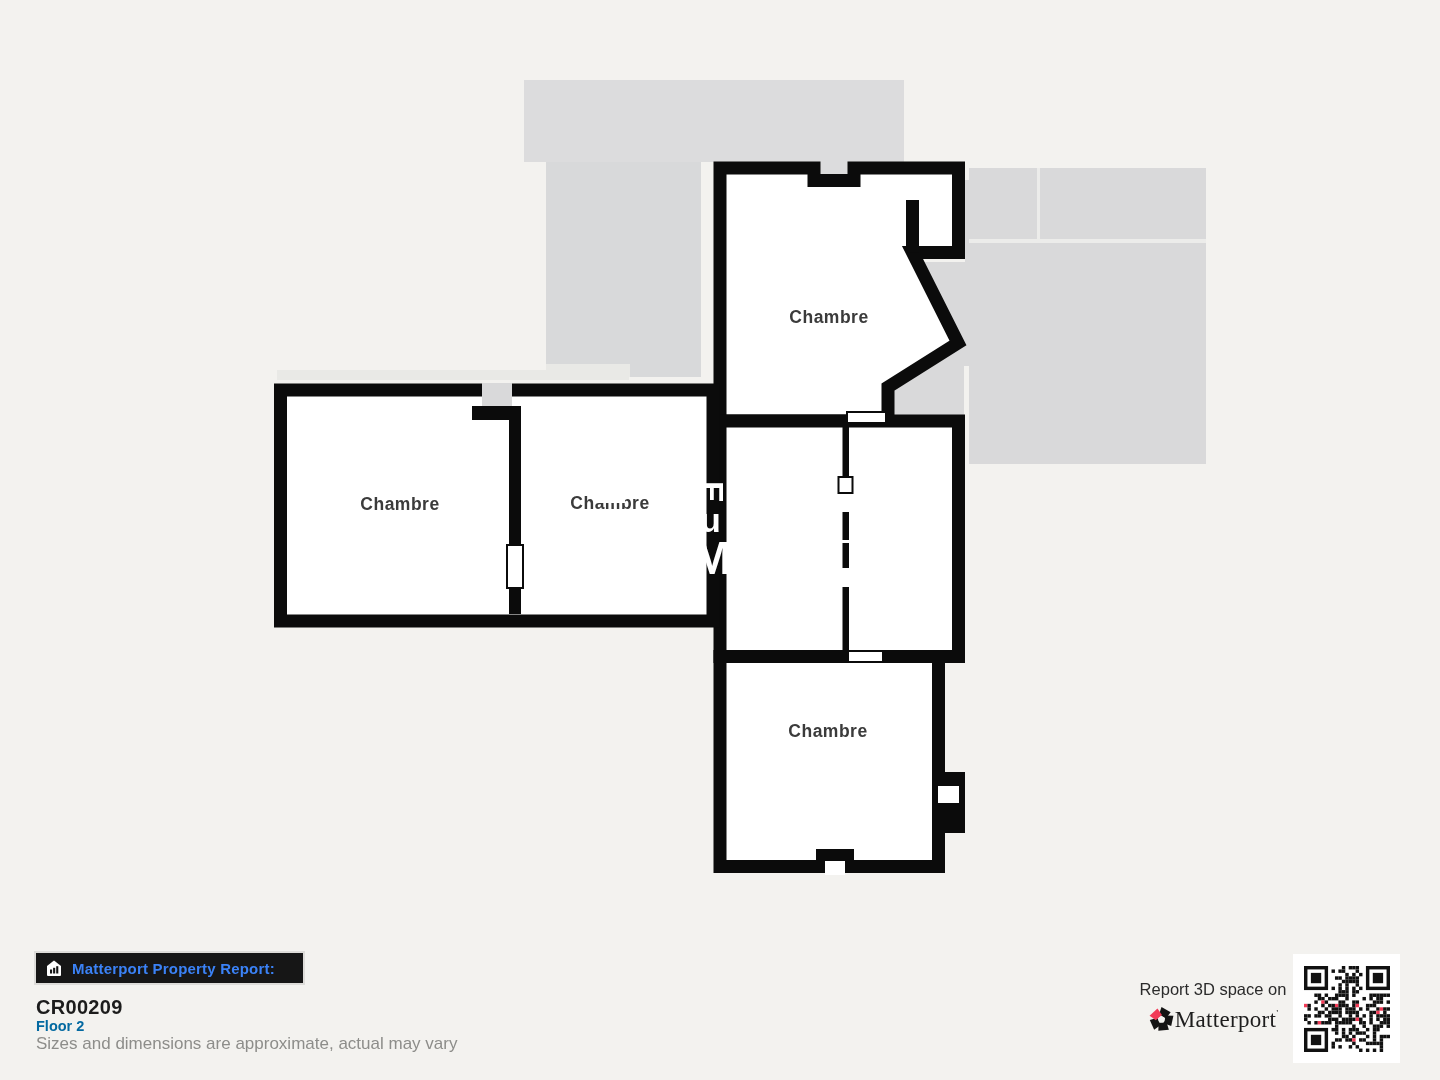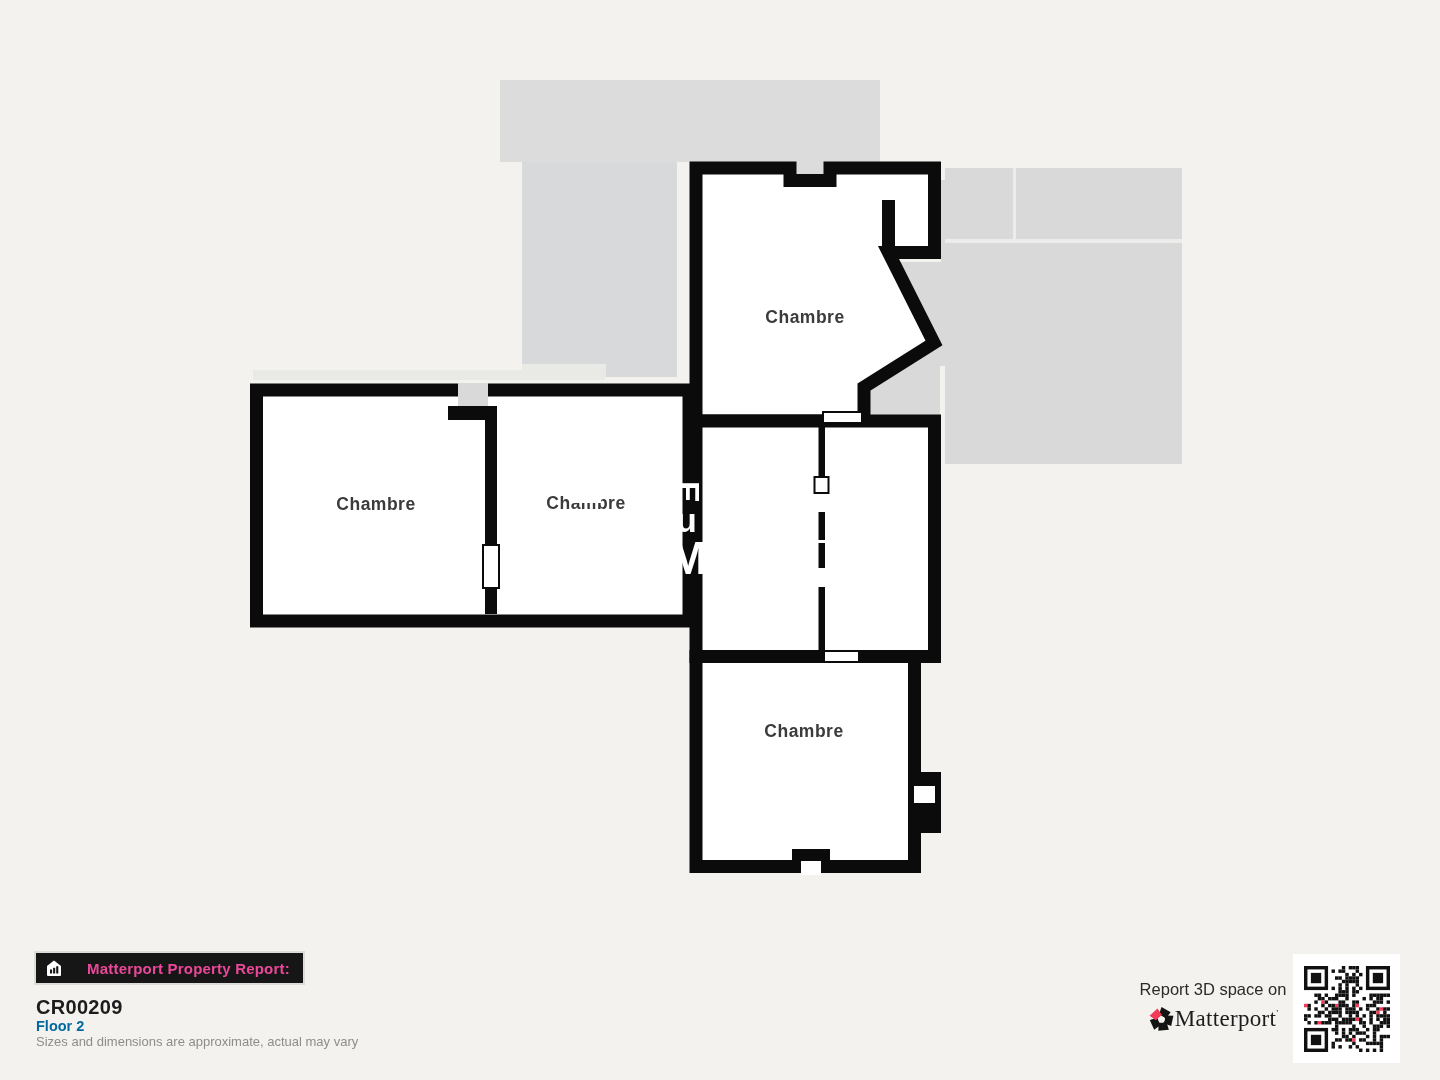--- a/index.html
+++ b/index.html
@@ -3,58 +3,58 @@
 <meta charset="utf-8">
 <style>
   html,body{margin:0;padding:0;}
   body{
     width:1440px;height:1080px;
     background:#f3f2ef;
     font-family:"Liberation Sans", sans-serif;
     position:relative;
     overflow:hidden;
   }
-  .canvas{position:absolute;left:0;top:0;width:1232px;height:1080px;}
+  .canvas{position:absolute;left:0;top:0;width:1232px;height:1080px;padding-left:24px;}
   svg text{user-select:none;}
 
   
   .report-banner{
     position:absolute;left:36px;top:953px;
     width:267px;height:30px;
     background:#161616;
     box-shadow:0 0 0 2px #dddcd9;
     display:flex;align-items:center;
     padding-left:9px;box-sizing:border-box;
   }
   .report-banner .banner-label{
-    color:#ec4899;font-weight:bold;font-size:15px;
-    margin-left:24px;letter-spacing:.2px;
+    color:#3b82f6;font-weight:bold;font-size:15px;
+    margin-left:9px;letter-spacing:.2px;
   }
   .property-id{
     position:absolute;left:36px;top:996px;
     font-size:20px;font-weight:bold;color:#1c1c1c;letter-spacing:.3px;
   }
   .floor-label{
     position:absolute;left:36px;top:1018px;
     font-size:14.5px;font-weight:bold;color:#0369a1;
   }
   .disclaimer{
     position:absolute;left:36px;top:1034px;
-    font-size:13px;color:#8d8d8a;
+    font-size:17px;color:#8d8d8a;
   }
 
   
   .cta{
     position:absolute;left:1128px;top:980px;width:170px;
     text-align:center;
   }
   .visit-text{font-size:16.5px;color:#2b2b2b;}
   .brand-row{
     margin-top:7px;
-    display:flex;justify-content:center;gap:0;
+    display:flex;align-items:center;justify-content:center;gap:0;
   }
   .brand-wordmark{
     font-family:"Liberation Serif", serif;
     font-size:23px;color:#1d1d1d;letter-spacing:.3px;
   }
   .tm-mark{font-size:9px;color:#1d1d1d;align-self:flex-start;margin-top:2px;}
 
   .qr-card{
     position:absolute;left:1293px;top:954px;
     width:107px;height:109px;background:#ffffff;

